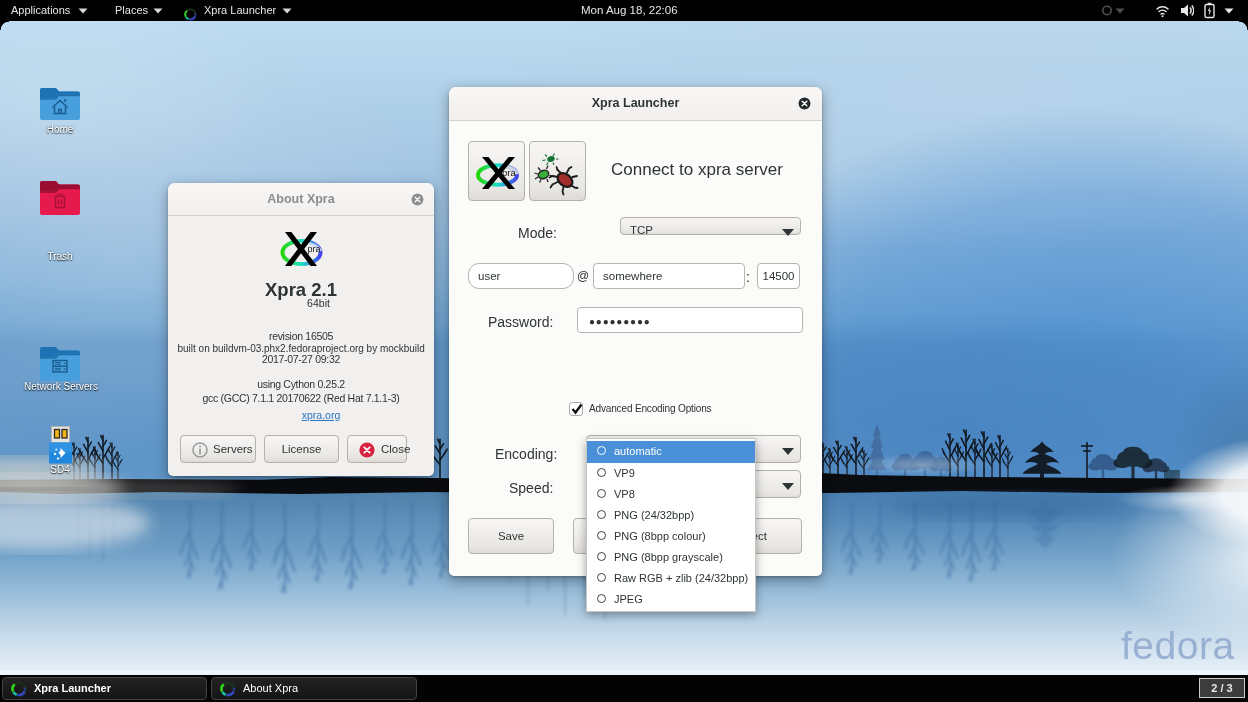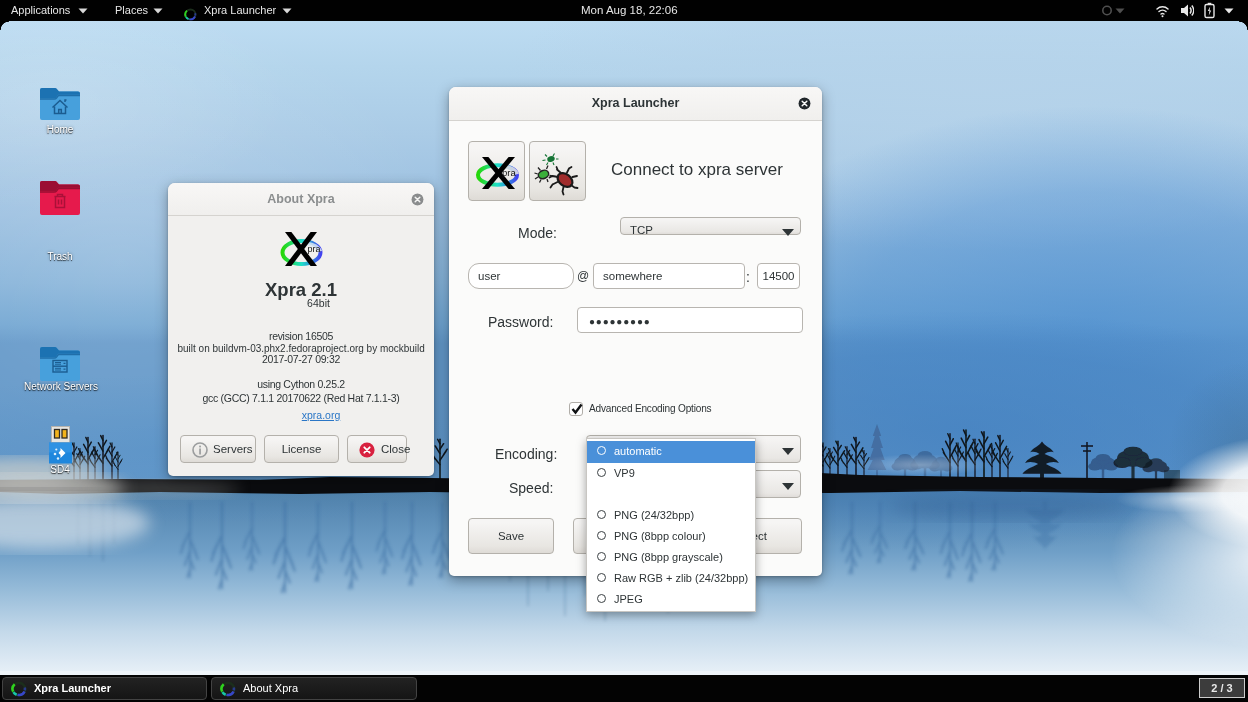--- a/index.html
+++ b/index.html
@@ -554,20 +554,24 @@
 
   <div id="popup">
     <div class="prow" style="top:2px;height:22px;background:#4a90d9;color:#fff;">
         <div class="radio" style="border-color:#fff;background:#4a90d9;"></div>
         <span class="rtxt">automatic</span>
       </div>
     <div class="prow" style="top:24px;">
         <div class="radio"></div>
         <span class="rtxt">VP9</span>
       </div>
+    <div class="prow" style="top:45px;">
+        <div class="radio"></div>
+        <span class="rtxt">VP8</span>
+      </div>
     <div class="prow" style="top:66px;">
         <div class="radio"></div>
         <span class="rtxt">PNG (24/32bpp)</span>
       </div>
     <div class="prow" style="top:87px;">
         <div class="radio"></div>
         <span class="rtxt">PNG (8bpp colour)</span>
       </div>
     <div class="prow" style="top:108px;padding-left:29px;">
         <div class="radio"></div>
@@ -576,20 +580,21 @@
     <div class="prow" style="top:129px;">
         <div class="radio"></div>
         <span class="rtxt">Raw RGB + zlib (24/32bpp)</span>
       </div>
     <div class="prow" style="top:150px;">
         <div class="radio"></div>
         <span class="rtxt">JPEG</span>
       </div>
   </div>
 
+  <div id="fedora">fedora</div>
   <div id="botbar">
     <div class="task" style="left:2px;width:205px;font-weight:bold;">
       <svg style="position:absolute;left:8px;top:3px" width="16" height="16" viewBox="0 0 13 13">
         <circle cx="6.5" cy="6.5" r="5" fill="none" stroke="#1c2e1c" stroke-width="2.1"></circle>
         <path d="M1.8,8.7 A5,5 0 0 1 3,2.6" fill="none" stroke="#2fd11e" stroke-width="2.1"></path>
         <path d="M4.6,11.1 A5,5 0 0 1 2,9" fill="none" stroke="#17c7a8" stroke-width="2.1"></path>
         <path d="M11,8.5 A5,5 0 0 1 5.3,11.2" fill="none" stroke="#3646c8" stroke-width="2.1"></path>
         <path d="M11.2,5.3 A5,5 0 0 1 11.2,7.6" fill="none" stroke="#283a8c" stroke-width="2.1"></path>
       </svg>
       <span style="position:absolute;left:31px;">Xpra Launcher</span>

